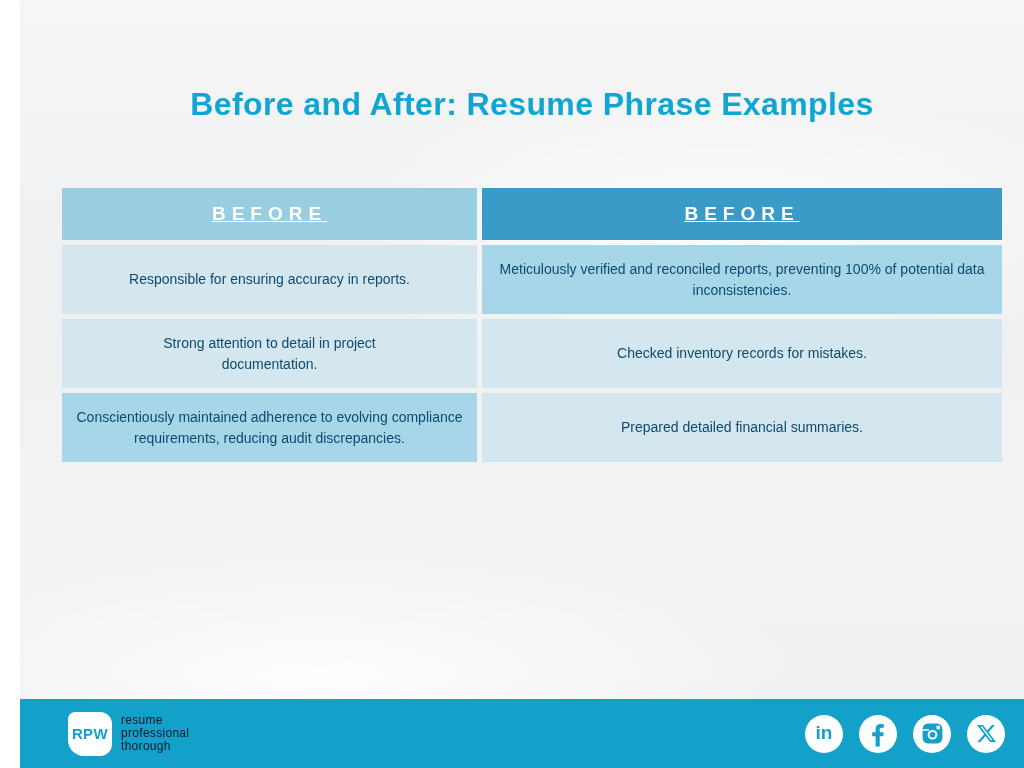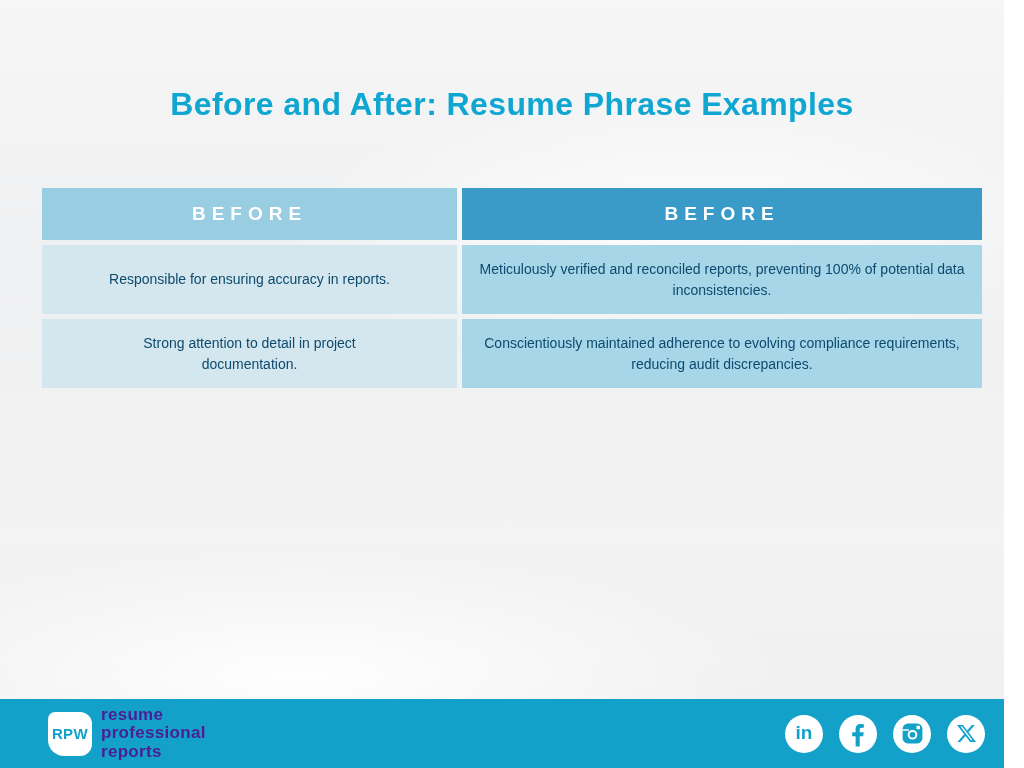--- a/index.html
+++ b/index.html
@@ -12,20 +12,21 @@
   }
   .slide {
     position: relative;
     width: 1004px;
     height: 768px;
     background:
       radial-gradient(ellipse 600px 200px at 70% 30%, rgba(255,255,255,0.9), rgba(255,255,255,0) 70%),
       radial-gradient(ellipse 700px 180px at 30% 88%, rgba(255,255,255,0.95), rgba(255,255,255,0) 70%),
       linear-gradient(180deg, #f6f6f7 0%, #eff0f1 35%, #f3f3f4 70%, #eeeff0 100%);
     overflow: hidden;
+    margin-left: 20px;
   }
   .page-title {
     position: absolute;
     top: 86px;
     left: 0;
     width: 1024px;
     text-align: center;
     font-size: 32px;
     font-weight: bold;
     letter-spacing: 0.4px;
@@ -44,20 +45,21 @@
   .th {
     height: 52px;
     display: flex;
     align-items: center;
     justify-content: center;
     color: #ffffff;
     font-weight: bold;
     font-size: 19px;
     letter-spacing: 6px;
     box-sizing: border-box;
+    text-decoration: underline;
   }
   .th-before { background: #98cde2; }
   .th-after  { background: #3a9ac8; }
   .td {
     height: 69px;
     display: flex;
     align-items: center;
     justify-content: center;
     text-align: center;
     font-size: 14px;
@@ -89,23 +91,23 @@
     border-radius: 7px 12px 12px 16px;
     display: flex;
     align-items: center;
     justify-content: center;
     color: #14a1c9;
     font-weight: bold;
     font-size: 15px;
     letter-spacing: 0.4px;
   }
   .rpw-logo-text {
-    color: #4c1d95;
-    font-weight: bold;
-    font-size: 17px;
+    color: #0f172a;
+    font-weight: normal;
+    font-size: 12px;
     line-height: 1.07;
     letter-spacing: 0.3px;
   }
   .social-icons { display: flex; align-items: center; gap: 16px; }
   .icon-circle {
     width: 38px;
     height: 38px;
     border-radius: 50%;
     background: #ffffff;
     display: flex;
@@ -131,33 +133,35 @@
 
   <div class="comparison-table">
     <div class="th th-before">BEFORE</div>
     <div class="th th-after">BEFORE</div>
 
     <div class="td td-before">Responsible for ensuring accuracy in reports.</div>
     <div class="td td-after">Meticulously verified and reconciled reports, preventing 100% of potential data inconsistencies.</div>
 
     <div class="td td-before">Strong attention to detail in project documentation.</div>
 
+    <div class="td td-before">Checked inventory records for mistakes.</div>
 
     <div class="td td-after">Conscientiously maintained adherence to evolving compliance requirements, reducing audit discrepancies.</div>
 
+    <div class="td td-before">Prepared detailed financial summaries.</div>
   </div>
 
   <div class="footer-bar">
 
     <div class="rpw-logo">
       <div class="rpw-logo-mark">RPW</div>
       <div class="rpw-logo-text">
         <div>resume</div>
         <div>professional</div>
-        <div>reports</div>
+        <div>thorough</div>
       </div>
     </div>
 
     <div class="social-icons">
 
       <div class="icon-circle">
         <span class="linkedin-glyph">in</span>
       </div>
 
       <div class="icon-circle">

